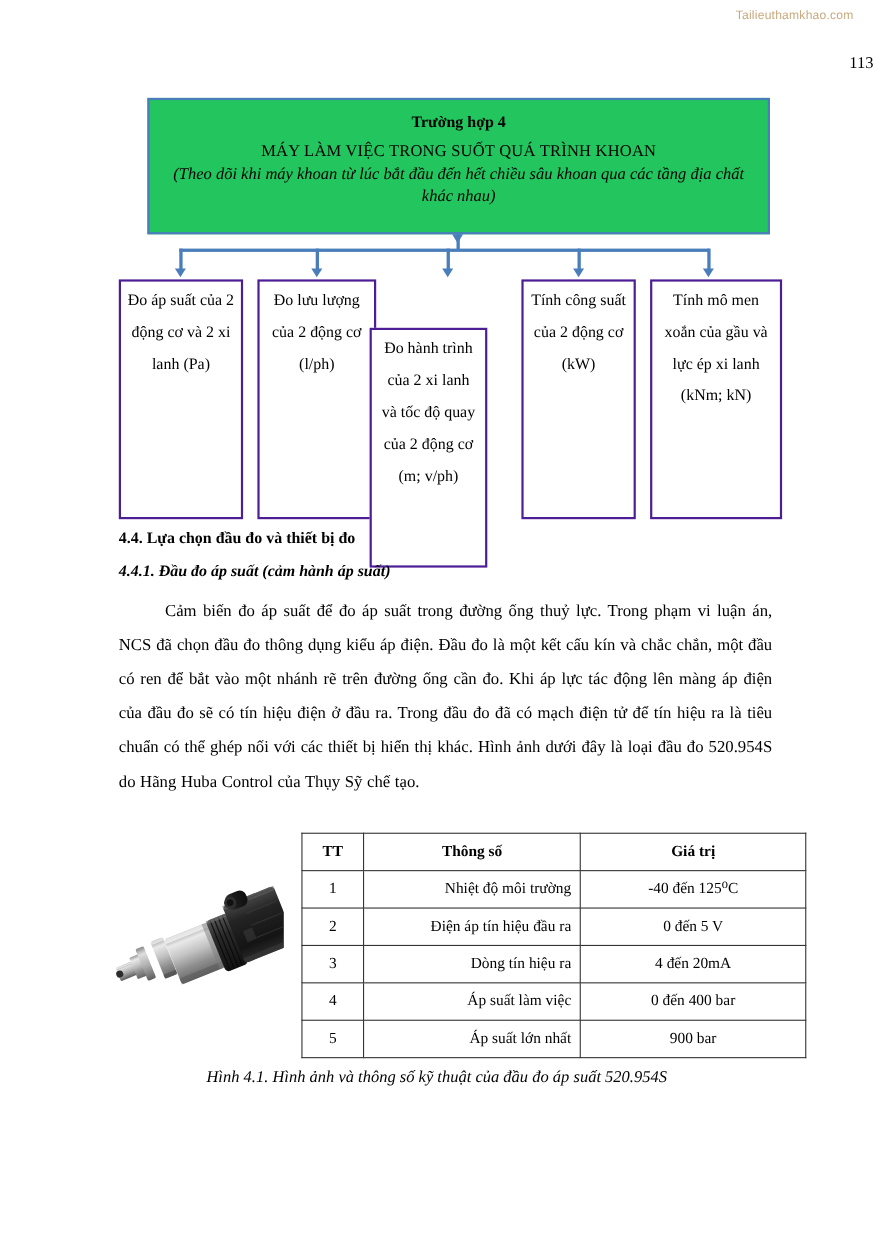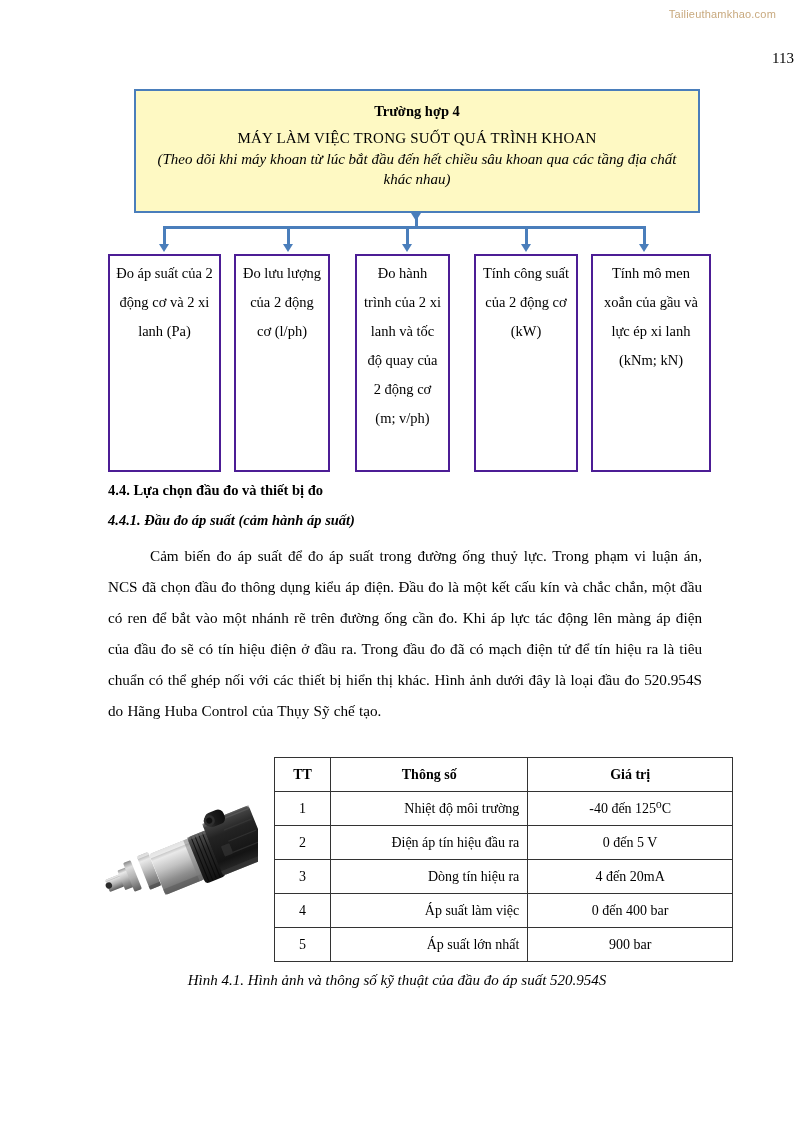--- a/index.html
+++ b/index.html
@@ -54,21 +54,21 @@
   }
 
   .box-top {
     position: absolute;
     left: 134px;
     top: 89px;
     width: 566px;
     height: 124px;
     box-sizing: border-box;
     border: 2px solid #4a7ebb;
-    background: #fef9c3;
+    background: #22c55e;
     text-align: center;
     padding-top: 11px;
   }
   .box-top .t1 {
     font-weight: bold;
     font-size: 14.5px;
     line-height: 1.25;
   }
   .box-top .t2 {
     font-size: 15px;
@@ -216,23 +216,23 @@
     <div class="arrowhead" style="left:402px; top:244px;"></div>
 
     <div class="conn vline" style="left:525px; top:226px; height:20px;"></div>
     <div class="arrowhead" style="left:521px; top:244px;"></div>
 
     <div class="conn vline" style="left:643px; top:226px; height:20px;"></div>
     <div class="arrowhead" style="left:639px; top:244px;"></div>
 
     <div class="leaf" style="left:108px; width:113px;">Đo áp suất của 2 động cơ và 2 xi lanh (Pa)</div>
 
-    <div class="leaf" style="left:234px; width:96px;">Đo lưu lượng của 2 động cơ (l/ph)</div>
-
-    <div class="leaf" style="left:355px; width:95px;">Đo hành trình của 2 xi lanh và tốc độ quay của 2 động cơ (m; v/ph)</div>
+    <div class="leaf" style="left:234px; width:108px;">Đo lưu lượng của 2 động cơ (l/ph)</div>
+
+    <div class="leaf" style="left:336px; width:107px;margin-top:44px;">Đo hành trình của 2 xi lanh và tốc độ quay của 2 động cơ (m; v/ph)</div>
 
     <div class="leaf" style="left:474px; width:104px;">Tính công suất của 2 động cơ (kW)</div>
 
     <div class="leaf" style="left:591px; width:120px;">Tính mô men xoắn của gầu và lực ép xi lanh (kNm; kN)</div>
   </div>
 
   <div class="h2">4.4. Lựa chọn đầu đo và thiết bị đo</div>
   <div class="h3">4.4.1. Đầu đo áp suất (cảm hành áp suất)</div>
   <div class="body-text">Cảm biến đo áp suất để đo áp suất trong đường ống thuỷ lực. Trong phạm vi luận án, NCS đã chọn đầu đo thông dụng kiểu áp điện. Đầu đo là một kết cấu kín và chắc chắn, một đầu có ren để bắt vào một nhánh rẽ trên đường ống cần đo. Khi áp lực tác động lên màng áp điện của đầu đo sẽ có tín hiệu điện ở đầu ra. Trong đầu đo đã có mạch điện tử để tín hiệu ra là tiêu chuẩn có thể ghép nối với các thiết bị hiển thị khác. Hình ảnh dưới đây là loại đầu đo 520.954S do Hãng Huba Control của Thụy Sỹ chế tạo.</div>
 

